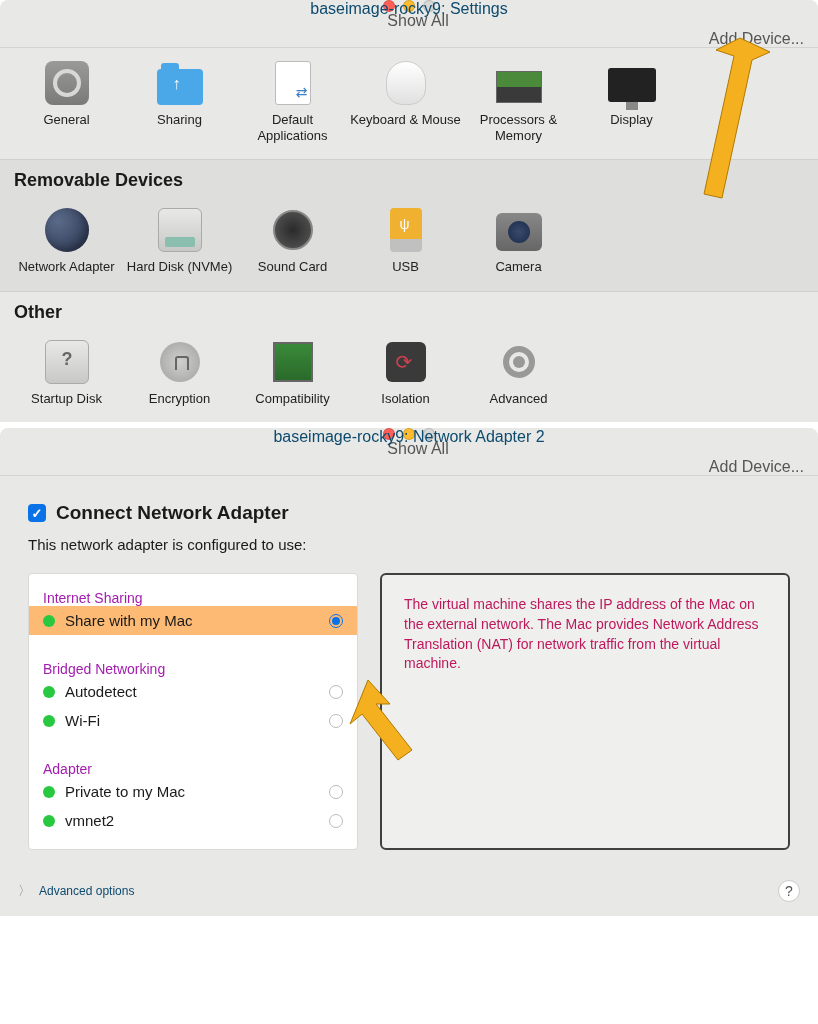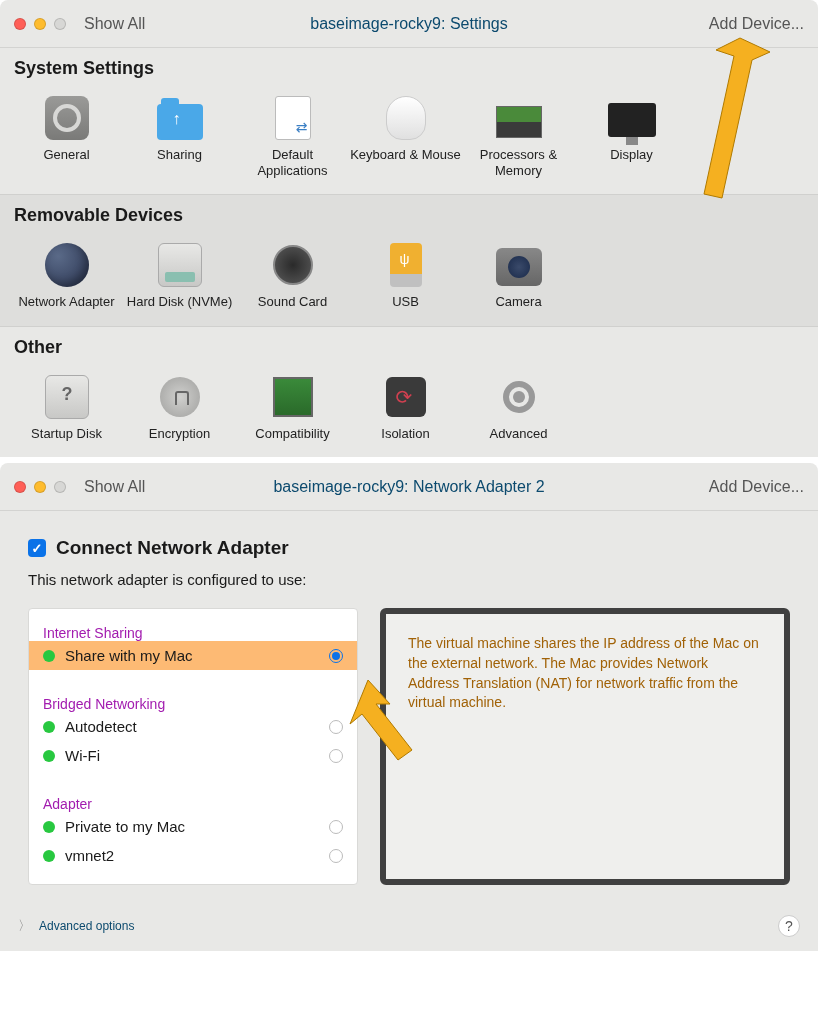--- a/index.html
+++ b/index.html
@@ -35,21 +35,21 @@
   color: #555;
   cursor: default;
 }
 .title-center {
   position: absolute;
   left: 50%;
   transform: translateX(-50%);
   font-size: 16px;
   color: #0c4a6e;
 }
-.titlebar { position: relative; }
+.titlebar { position: relative; flex-direction: column; }
 .add-device {
   margin-left: auto;
   font-size: 16px;
   color: #555;
 }
 
 .section-header {
   font-weight: bold;
   font-size: 18px;
   padding: 10px 14px 4px;
@@ -156,25 +156,25 @@
 }
 .radio.sel::after {
   content: "";
   width: 8px; height: 8px; border-radius: 50%;
   background: #0a72e8;
 }
 
 .info-box {
   flex: 1;
   background: #efefed;
-  border: 6px solid #404040;
+  border: 2px solid #404040;
   border-radius: 6px;
   padding: 20px 22px;
   font-size: 14px;
-  color: #a16207;
+  color: #be185d;
   line-height: 1.4;
 }
 
 .footer-row {
   display: flex;
   align-items: center;
   padding: 8px 18px 14px;
 }
 .chevron {
   color: #888;
@@ -249,21 +249,20 @@
       <div class="dot red"></div>
       <div class="dot yellow"></div>
       <div class="dot gray"></div>
     </div>
     <span class="showall">Show All</span>
     <span class="title-center">baseimage-rocky9: Settings</span>
     <span class="add-device">Add Device...</span>
   </div>
 
   <div class="section">
-    <div class="section-header">System Settings</div>
     <div class="icon-grid">
       <div class="icon-cell">
             <div class="icon-box">
               <div class="ic-gear"></div>
             </div>
             <span class="icon-label">General</span>
           </div>
       <div class="icon-cell">
             <div class="icon-box">
               <div class="ic-folder"></div>

